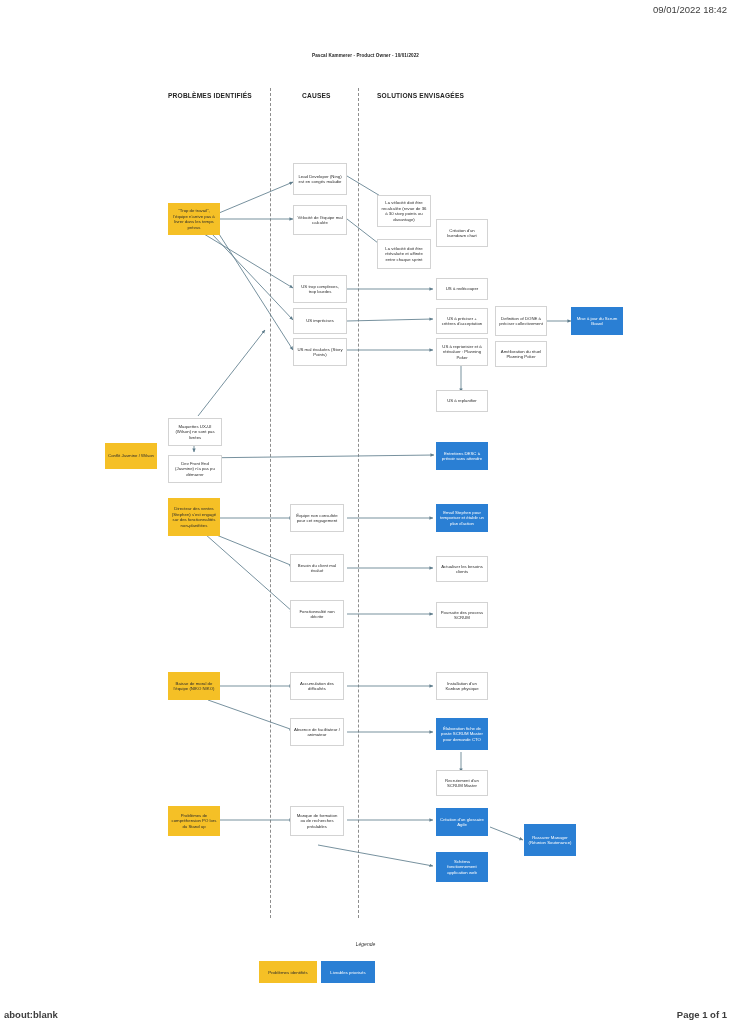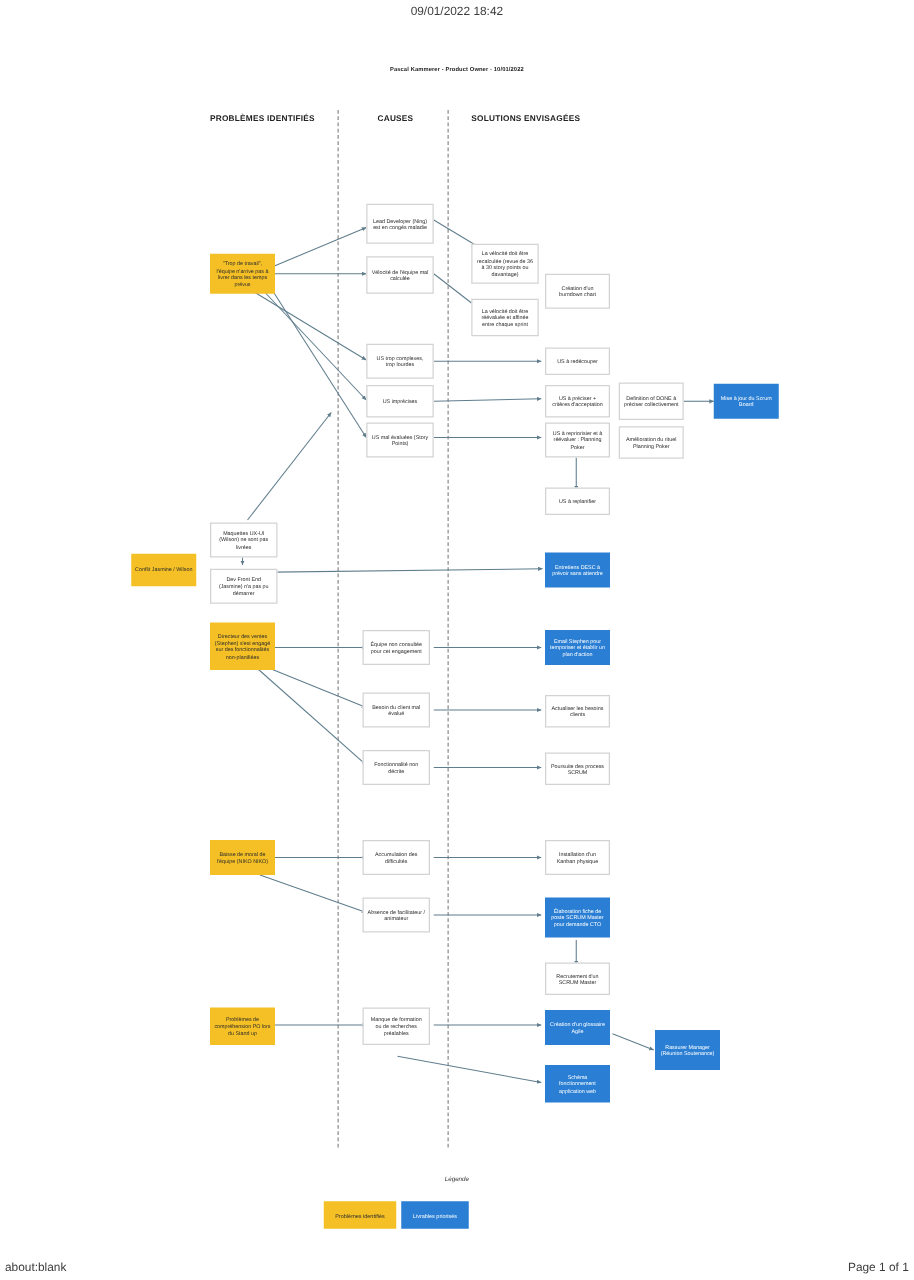--- a/index.html
+++ b/index.html
@@ -19,22 +19,22 @@
     position: absolute;
     left: 0;
     width: 731px;
     font-size: 9.5px;
     color: #3c3c3c;
     display: flex;
     justify-content: space-between;
     box-sizing: border-box;
     padding: 0 4px;
   }
-  .print-header { top: 4px; justify-content: center; }
-  .print-footer { top: 1009px; }
+  .print-header { top: 4px; }
+  .print-footer { top: 1009px; font-weight: bold; }
   .print-header .left, .print-footer .left { text-align: left; }
   .print-header .right, .print-footer .right { text-align: right; }
 
   #canvas {
     position: absolute;
     left: 0; top: 0;
     width: 731px;
     height: 1024px;
   }
   .title {

